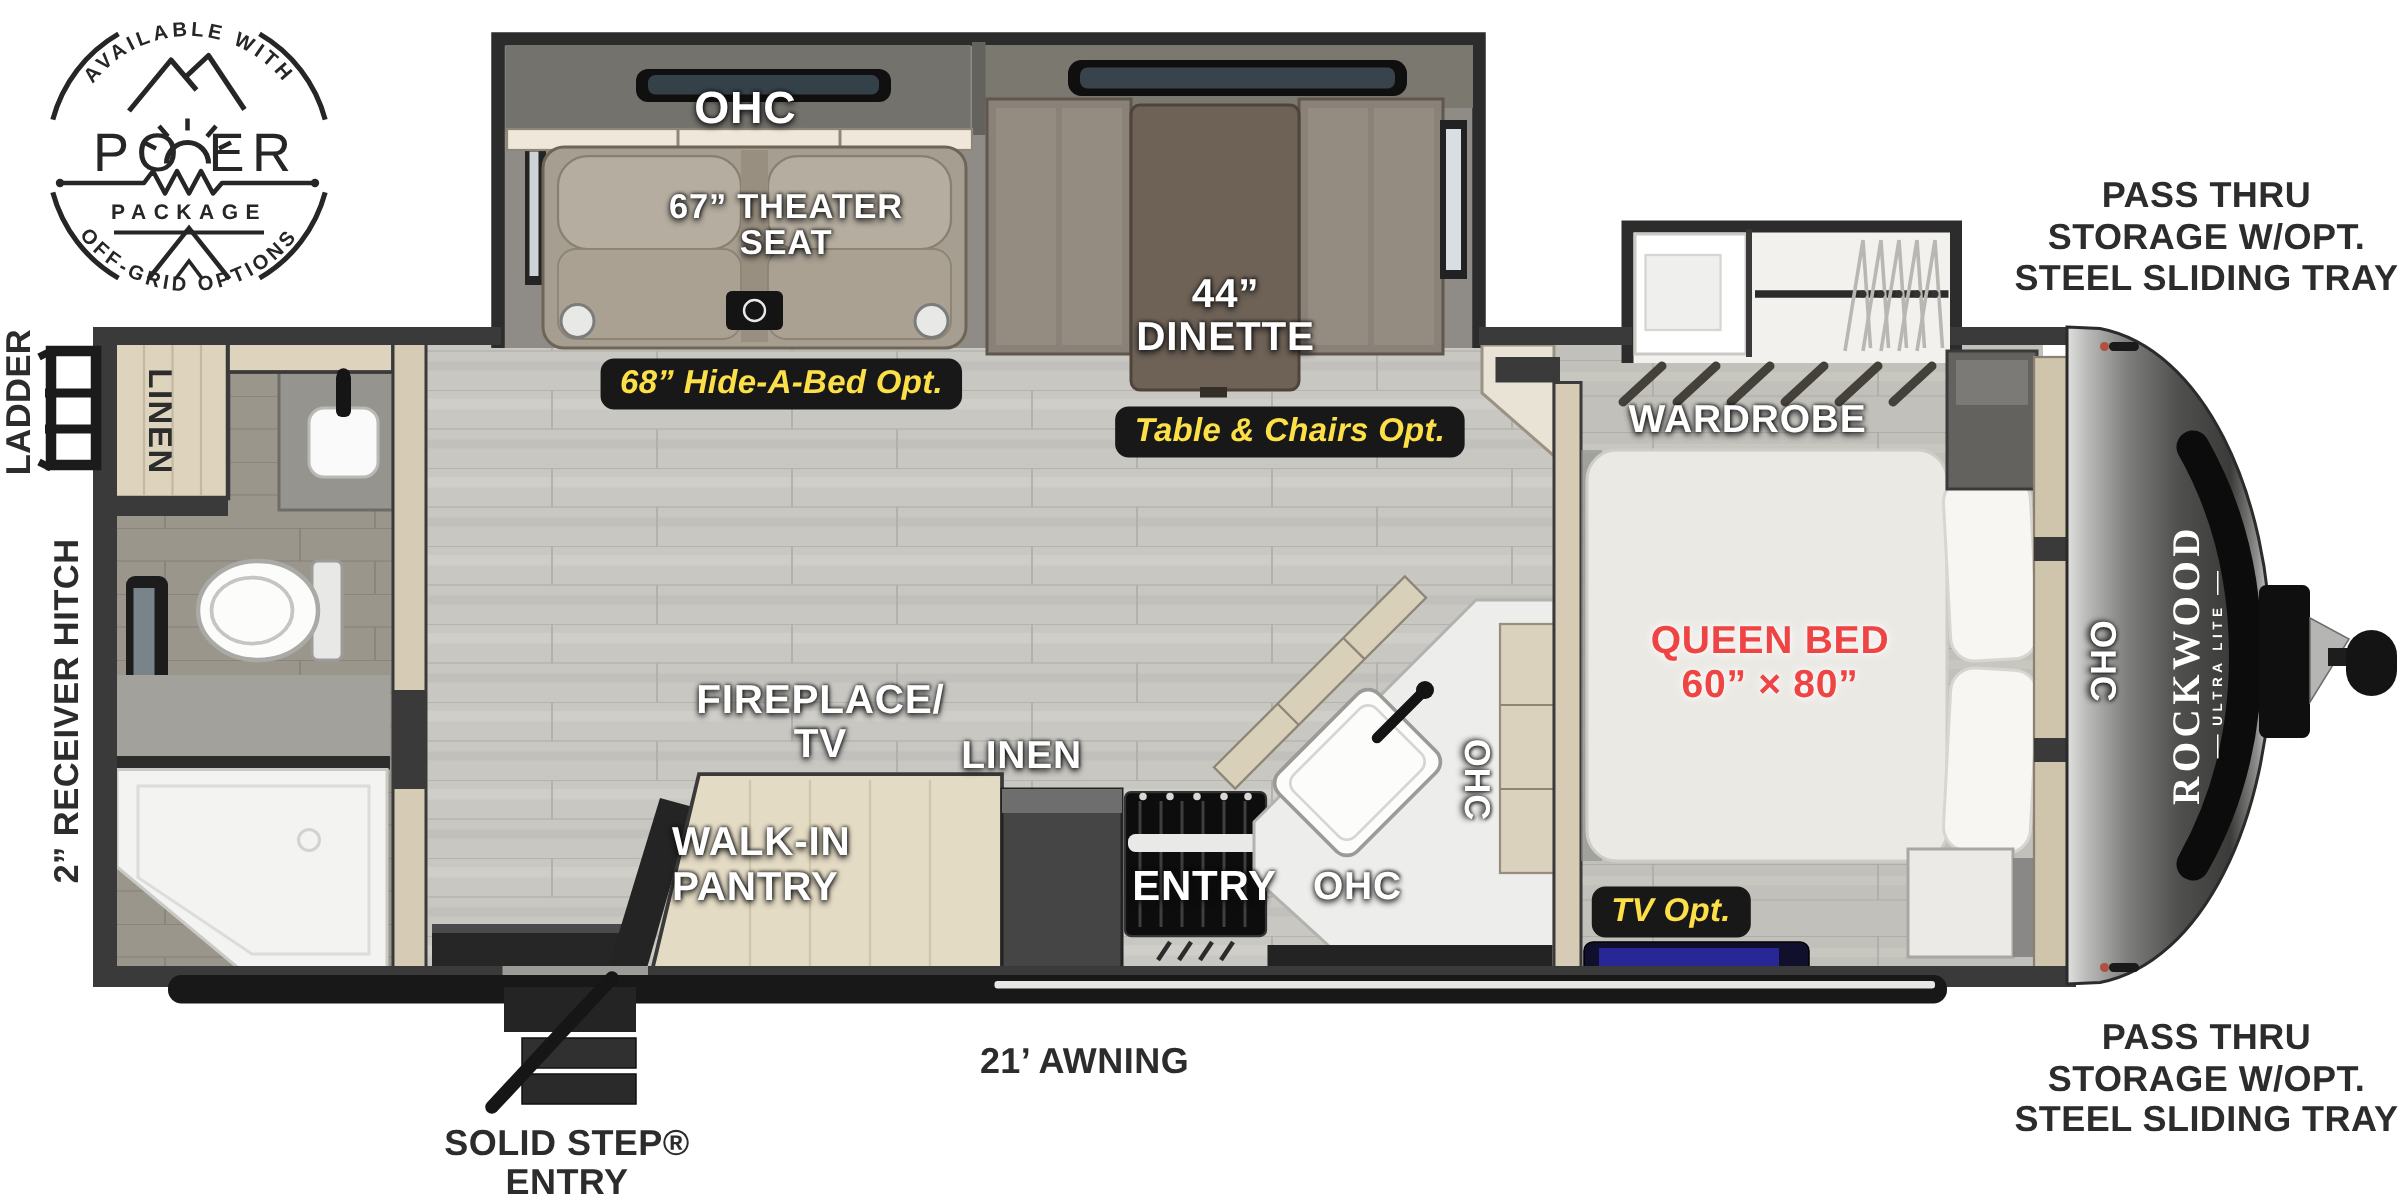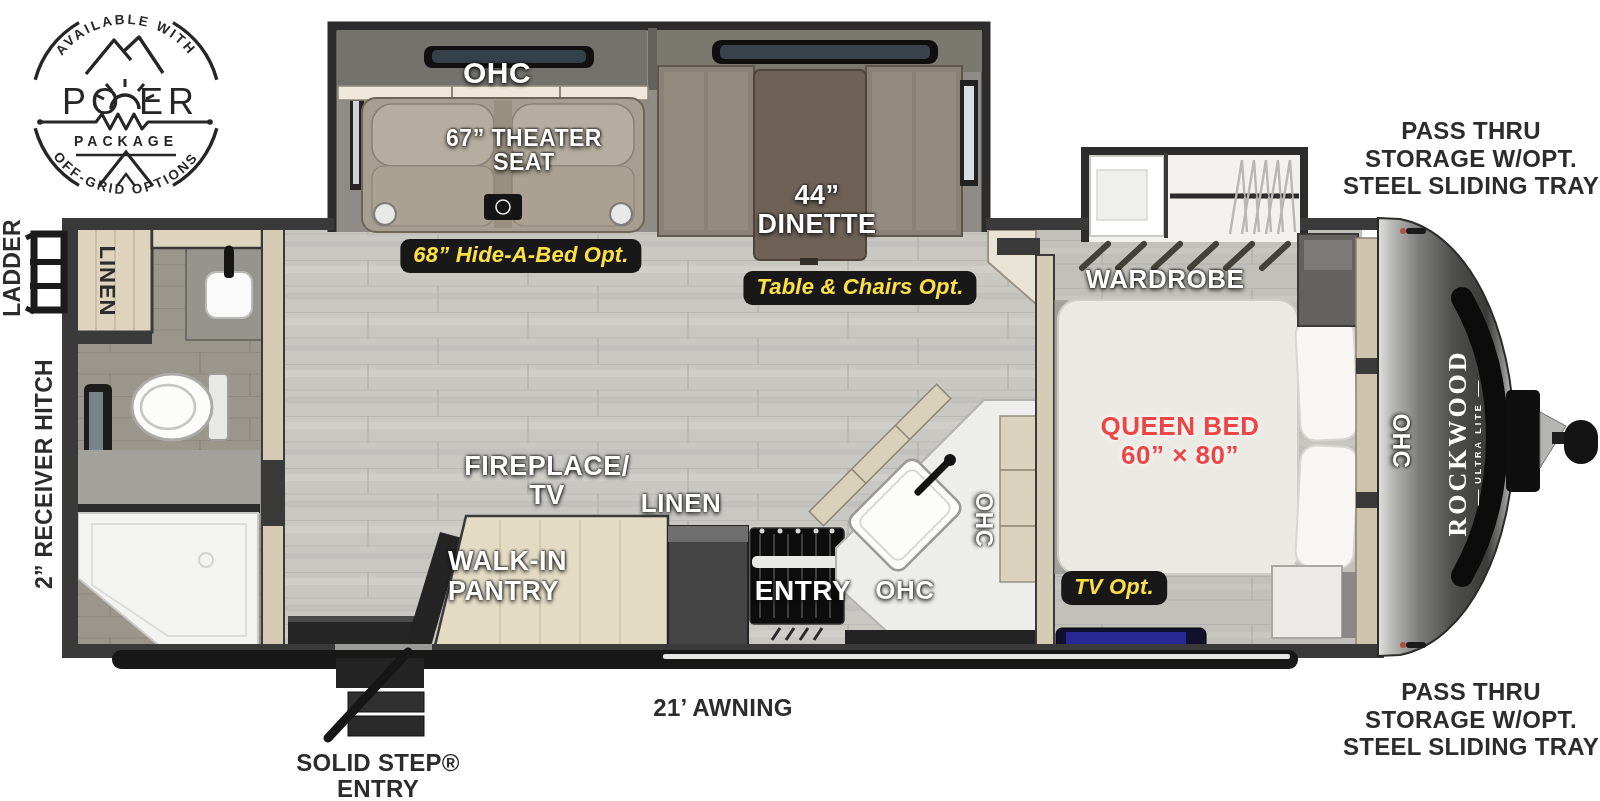--- a/index.html
+++ b/index.html
@@ -328,21 +328,21 @@
   </g>
 </svg>
 
 <div class="lbl wlbl nowrap" style="left:497px;top:73px;font-size:30px;">OHC</div>
 <div class="lbl wlbl" style="left:524px;top:150px;width:200px;font-size:23px;">67” THEATER SEAT</div>
 <div class="pill" style="left:521px;top:256px;">68” Hide-A-Bed Opt.</div>
 <div class="lbl wlbl" style="left:817px;top:166px;width:120px;font-size:27px;margin-top:44px;">44” DINETTE</div>
 <div class="pill" style="left:860px;top:288px;">Table &amp; Chairs Opt.</div>
 <div class="lbl wlbl nowrap" style="left:1165px;top:280px;font-size:26px;">WARDROBE</div>
 <div class="lbl bedlbl" style="left:1180px;top:441px;width:170px;font-size:26px;">QUEEN BED 60” × 80”</div>
-<div class="pill" style="left:1114px;top:588px;border-radius:10px;">TV Opt.</div>
+<div class="pill" style="left:1114px;top:608px;">TV Opt.</div>
 <div class="lbl wlbl rot-cw" style="left:1401px;top:441px;font-size:24px;">OHC</div>
 
 <div class="lbl logo rot-ccw" style="left:1464px;top:443px;">
   <div class="nm">ROCKWOOD</div>
   <div class="sub">
         <span class="rule"></span>
         <span>ULTRA LITE</span>
         <span class="rule"></span>
       </div>
 </div>

